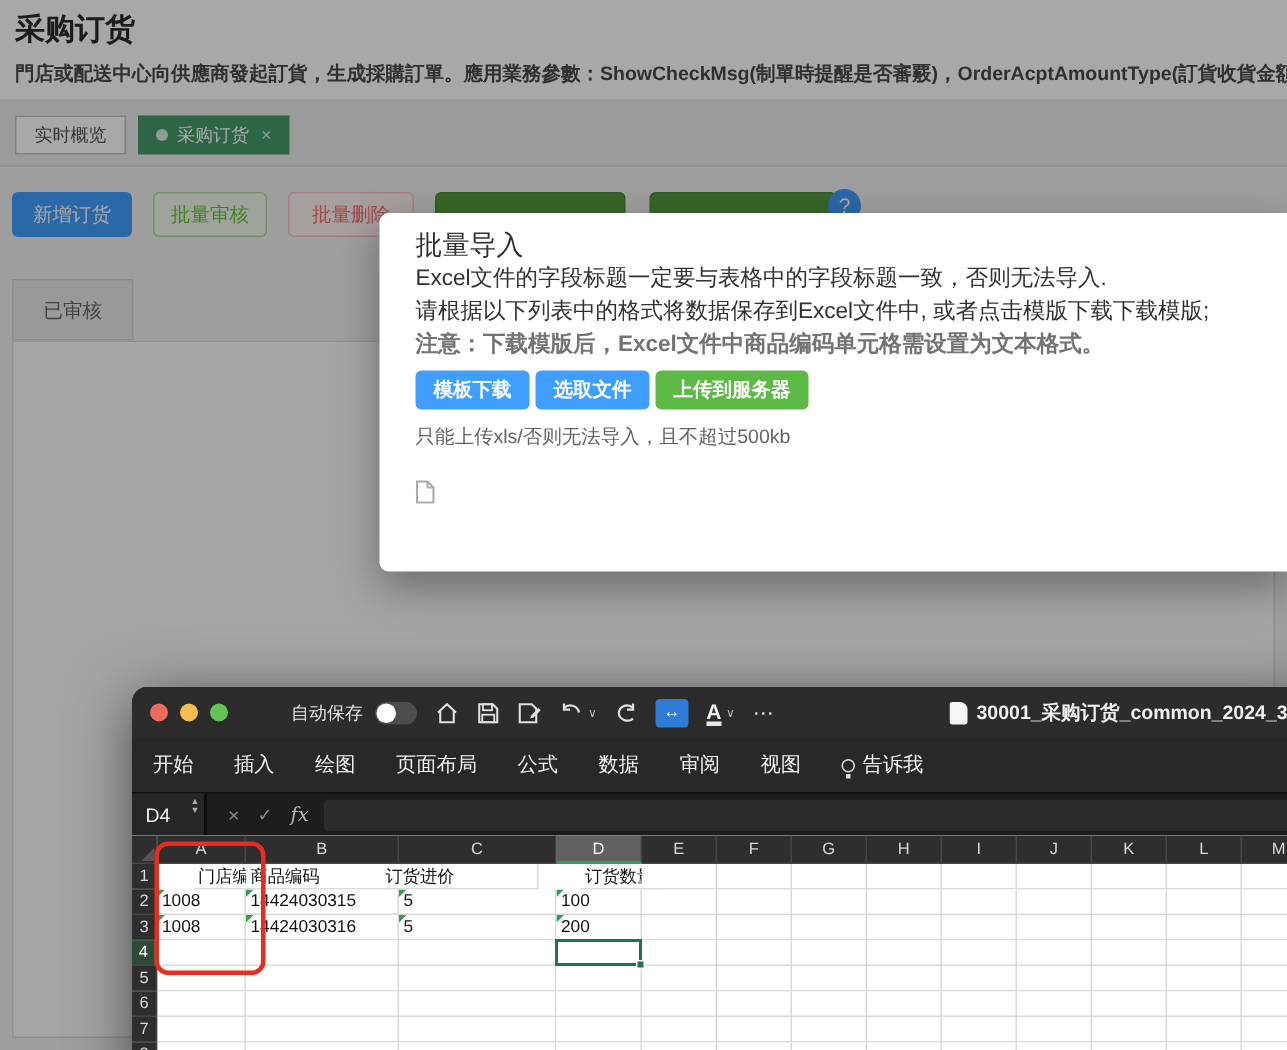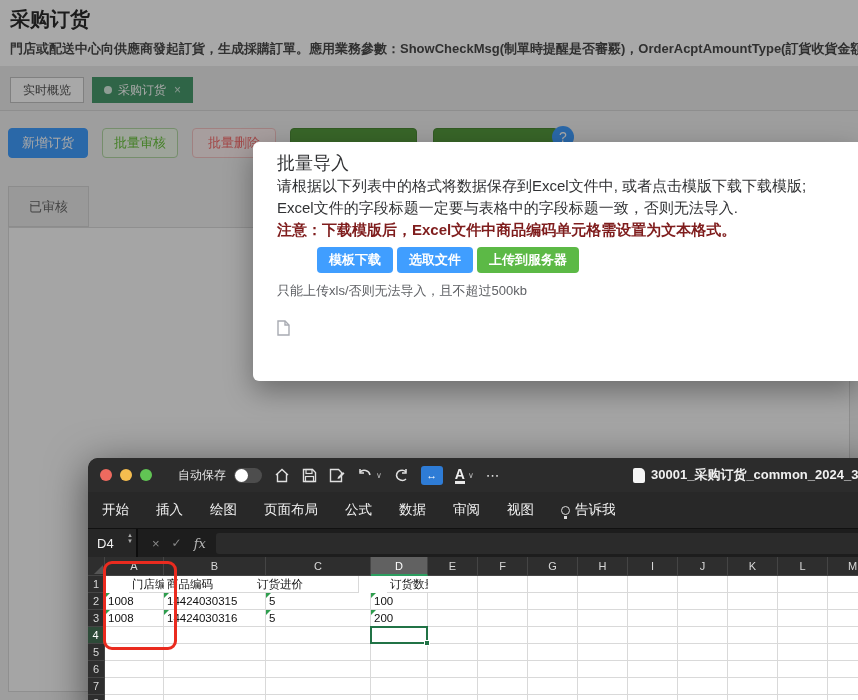--- a/index.html
+++ b/index.html
@@ -32,37 +32,37 @@
   .ftab.active { background:#fff; color:#409eff; font-weight:bold; border-bottom:1px solid #fff; }
   .content-panel { position:absolute; left:8px; top:227px; width:842px; height:465px; background:#fafafa; border:1px solid #d9d9d9; }
 
   
   .dim { position:absolute; inset:0; background:rgba(0,0,0,0.34); z-index:10; }
 
   
   .modal { position:absolute; left:253px; top:142px; width:605px; height:239px; background:#fff; z-index:20; border-radius:6px 0 0 6px; box-shadow:0 10px 28px rgba(0,0,0,0.35); padding:9px 24px 0 24px; }
   .modal-title { font-size:18px; color:#303133; }
   .modal-line { font-size:15px; color:#303133; line-height:22px; }
-  .modal-warning { font-size:15px; font-weight:bold; color:#7f1d1d; line-height:22px; }
-  .modal-btn-row { margin-top:6px; display:flex; gap:4px;margin-left:40px; }
+  .modal-warning { font-size:15px; font-weight:bold; color:#737373; line-height:22px; }
+  .modal-btn-row { margin-top:6px; display:flex; gap:4px; }
   .mbtn { height:26px; padding:0 12px; border:none; border-radius:4px; color:#fff; font-size:13px; font-weight:bold; display:flex; align-items:center; cursor:pointer; }
   .mbtn.blue { background:#409eff; }
   .mbtn.green { background:#5cb946; }
   .modal-hint { margin-top:9px; font-size:13px; color:#606266; }
   .modal-file { margin-top:20px; display:flex; align-items:center; gap:8px; font-size:14px; font-weight:bold; color:#303133; }
   .file-icon { width:13px; height:16px; display:inline-block; }
 
   
   .excel { position:absolute; left:88px; top:458px; width:790px; height:260px; z-index:30; background:#262626; border-radius:10px 10px 0 0; box-shadow:0 8px 40px rgba(0,0,0,0.55); overflow:hidden; }
   .xl-titlebar { height:34px; display:flex; align-items:center; position:relative; background:#2c2c2c; border-radius:10px 10px 0 0; }
   .light { width:12px; height:12px; border-radius:50%; margin-left:8px; }
   .light.r { background:#ee6a5f; margin-left:12px; }
   .light.y { background:#f5bd4f; }
   .light.g { background:#61c454; }
-  .autosave { color:#e3e3e3; font-size:12px; margin-left:26px; }
+  .autosave { color:#e3e3e3; font-size:12px; margin-left:42px; }
   .toggle { width:28px; height:15px; border-radius:8px; background:#4d4d4d; margin-left:8px; position:relative; }
   .toggle .knob { position:absolute; left:1px; top:1px; width:13px; height:13px; border-radius:50%; background:#fff; }
   .ticon { color:#e0e0e0; font-size:15px; margin-left:12px; display:flex; align-items:center; }
   .ticon svg { display:block; }
   .chev { color:#bbb; font-size:8px; margin-left:3px; }
   .bluebox { margin-left:12px; width:22px; height:19px; background:#2e7cd6; border-radius:3px; color:#fff; font-size:11px; display:flex; align-items:center; justify-content:center; }
   .fontA { margin-left:12px; color:#f0f0f0; font-size:14px; font-weight:bold; border-bottom:3px solid #e8e8e8; line-height:14px; }
   .dots { color:#ddd; font-size:14px; margin-left:12px; letter-spacing:1px; }
   .xl-doc { position:absolute; left:545px; top:0; height:34px; display:flex; align-items:center; gap:6px; color:#f0f0f0; font-size:13px; font-weight:bold; white-space:nowrap; overflow:hidden; width:245px; }
   .page-glyph { width:12px; height:15px; background:#f5f5f5; border-radius:2px 5px 2px 2px; display:inline-block; }
@@ -122,22 +122,22 @@
 
 <div class="filter-tabs">
   <div class="ftab">已审核</div>
 </div>
 <div class="content-panel"></div>
 
 <div class="dim"></div>
 
 <div class="modal">
   <div class="modal-title">批量导入</div>
+  <div class="modal-line">Excel文件的字段标题一定要与表格中的字段标题一致，否则无法导入.</div>
   <div class="modal-line">请根据以下列表中的格式将数据保存到Excel文件中, 或者点击模版下载下载模版;</div>
-  <div class="modal-line">Excel文件的字段标题一定要与表格中的字段标题一致，否则无法导入.</div>
   <div class="modal-warning">注意：下载模版后，Excel文件中商品编码单元格需设置为文本格式。</div>
   <div class="modal-btn-row">
     <button class="mbtn blue">模板下载</button>
     <button class="mbtn blue">选取文件</button>
     <button class="mbtn green">上传到服务器</button>
   </div>
   <div class="modal-hint">只能上传xls/否则无法导入，且不超过500kb</div>
   <div class="modal-file">
     <span class="file-icon">
       <svg width="13" height="16" viewBox="0 0 13 16">

